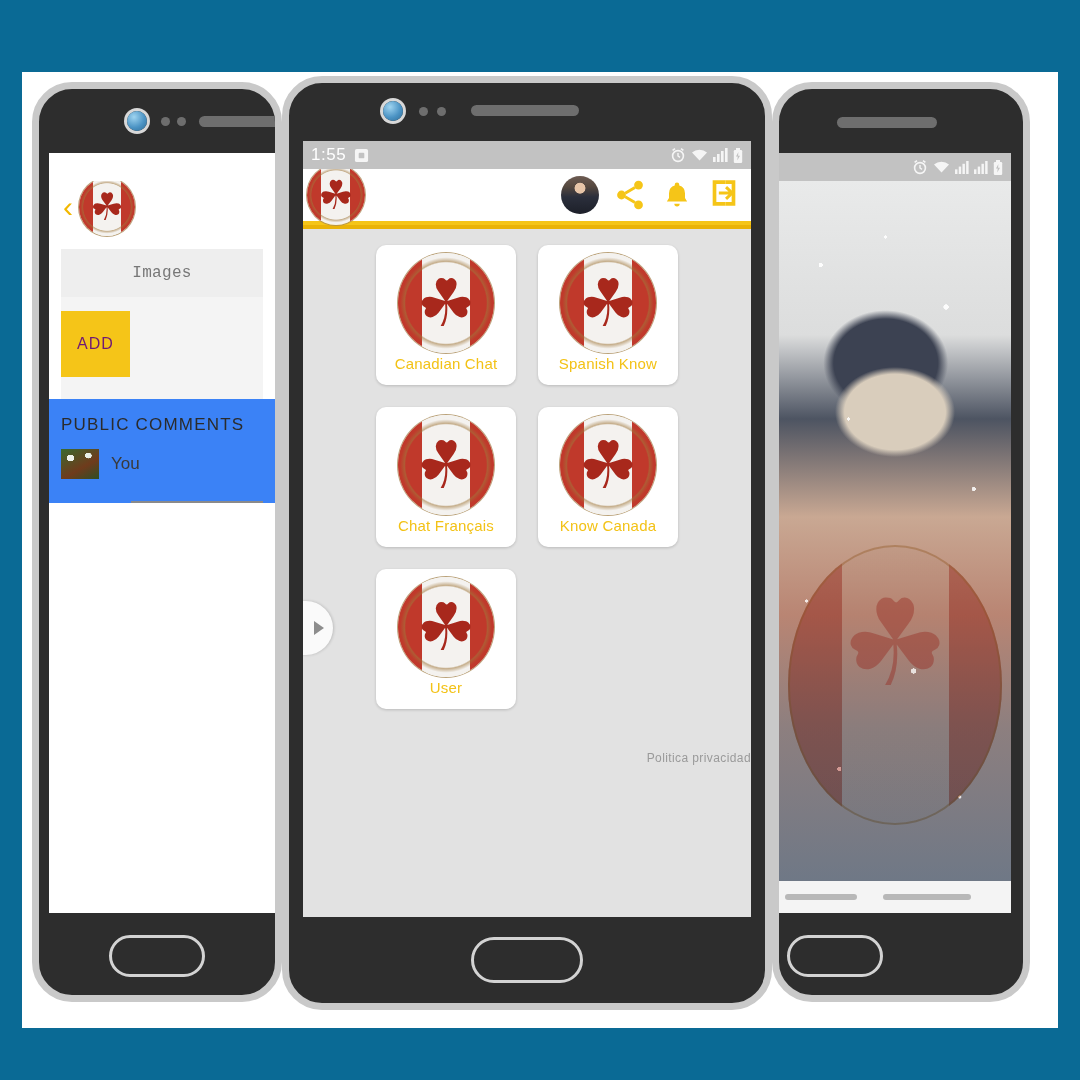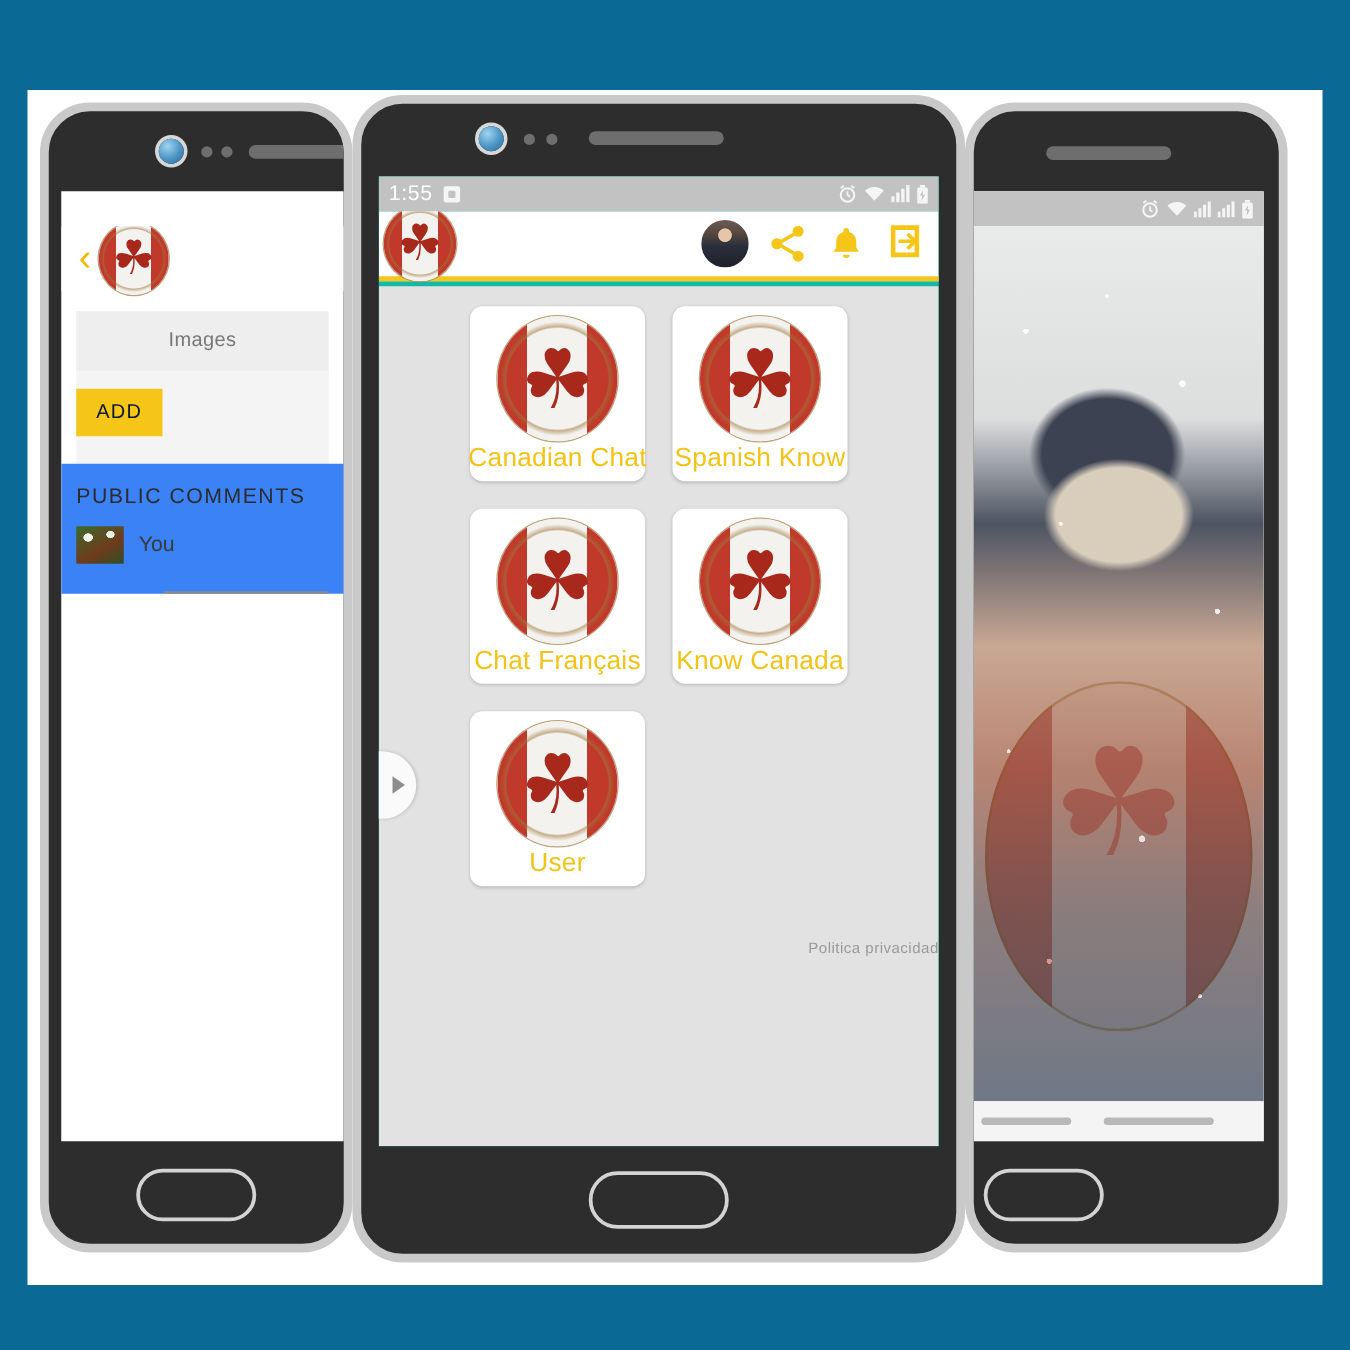--- a/index.html
+++ b/index.html
@@ -120,26 +120,26 @@
     position: absolute; left: 10px; bottom: 8px;
     color: #ffffff; font-size: 14px; line-height: 1.42;
     text-shadow: 0 1px 2px rgba(0,0,0,.6);
   }
 
   .lp-tabstrip {
     height: 48px; background: #eeeeee;
     display: flex; align-items: center; justify-content: center;
     margin: 16px 12px 0 12px;
   }
-  .lp-tab { font-size: 16px; color: #777777; letter-spacing: .3px; }
+  .lp-tab { font-size: 16px; color: #777777; letter-spacing: .3px; font-family: Liberation Mono, monospace; }
   .lp-addzone { background: #f4f4f4; margin: 0 12px; padding: 14px 0 22px 0; }
   .lp-add-btn {
-    background: #f5c518; color: #0f172a;
+    background: #f5c518; color: #701a75;
     font-size: 16px; letter-spacing: 1px;
-    padding: 10px 16px; display: inline-block;
+    padding: 24px 16px; display: inline-block;
     border: none; cursor: pointer;
   }
   .lp-comments { padding: 16px 12px 0 12px; background: #3b82f6; }
   .lp-comments-title {
     font-size: 17px; color: #2b2b2b; letter-spacing: 1.2px;
   }
   .lp-comment-row { display: flex; align-items: center; gap: 12px; margin-top: 14px; }
   .lp-comment-thumb {
     width: 38px; height: 30px; flex: none;
     background:
@@ -147,21 +147,21 @@
       radial-gradient(ellipse 7px 6px at 72% 22%, #e8efe6 0 45%, rgba(0,0,0,0) 50%),
       linear-gradient(150deg, #3a6a2e 0%, #6f3b1c 60%, #2e4f26 100%);
   }
   .lp-comment-name { font-size: 17px; color: #3a3a3a; }
   .lp-comment-rule {
     height: 2px; background: #8a8a8a; margin: 22px 0 0 70px;
   }
 
   
   #phone-center { left: 282px; top: 76px; width: 490px; height: 934px; z-index: 5; }
-  #phone-center .screen { top: 58px; bottom: 86px; left: 14px; right: 14px; background: #14b8a6; }
+  #phone-center .screen { top: 58px; bottom: 86px; left: 14px; right: 14px; background: #eab308; }
 
   .cp-appbar {
     height: 56px; background: #ffffff;
     display: flex; align-items: center;
     padding: 0 6px 0 4px;
     border-bottom: 4px solid #f5c518;
   }
   .cp-actions { margin-left: auto; display: flex; align-items: center; gap: 14px; padding-right: 4px; }
   .cp-avatar {
     width: 38px; height: 38px; border-radius: 50%;
@@ -189,21 +189,21 @@
     background: #ffffff; border-radius: 10px;
     box-shadow: 0 1px 3px rgba(0,0,0,.18);
     display: flex; flex-direction: column;
     align-items: center; justify-content: flex-start;
     padding-top: 8px;
     cursor: pointer;
   }
   .tile .flag-badge { width: 96px; height: 100px; border-radius: 50%; }
   .tile .flag-badge .leaf { font-size: 66px; }
   .tile-label {
-    margin-top: 2px; font-size: 21px; color: #f3c216;
+    margin-top: 2px; font-size: 15px; color: #f3c216;
     letter-spacing: .2px; white-space: nowrap;
   }
   .cp-privacy {
     text-align: right; margin-top: 42px;
     font-size: 12px; color: #9a9a9a; letter-spacing: .4px;
   }
   .drawer-handle {
     position: absolute; left: -2px; top: 372px;
     width: 32px; height: 54px;
     background: #fafafa;

